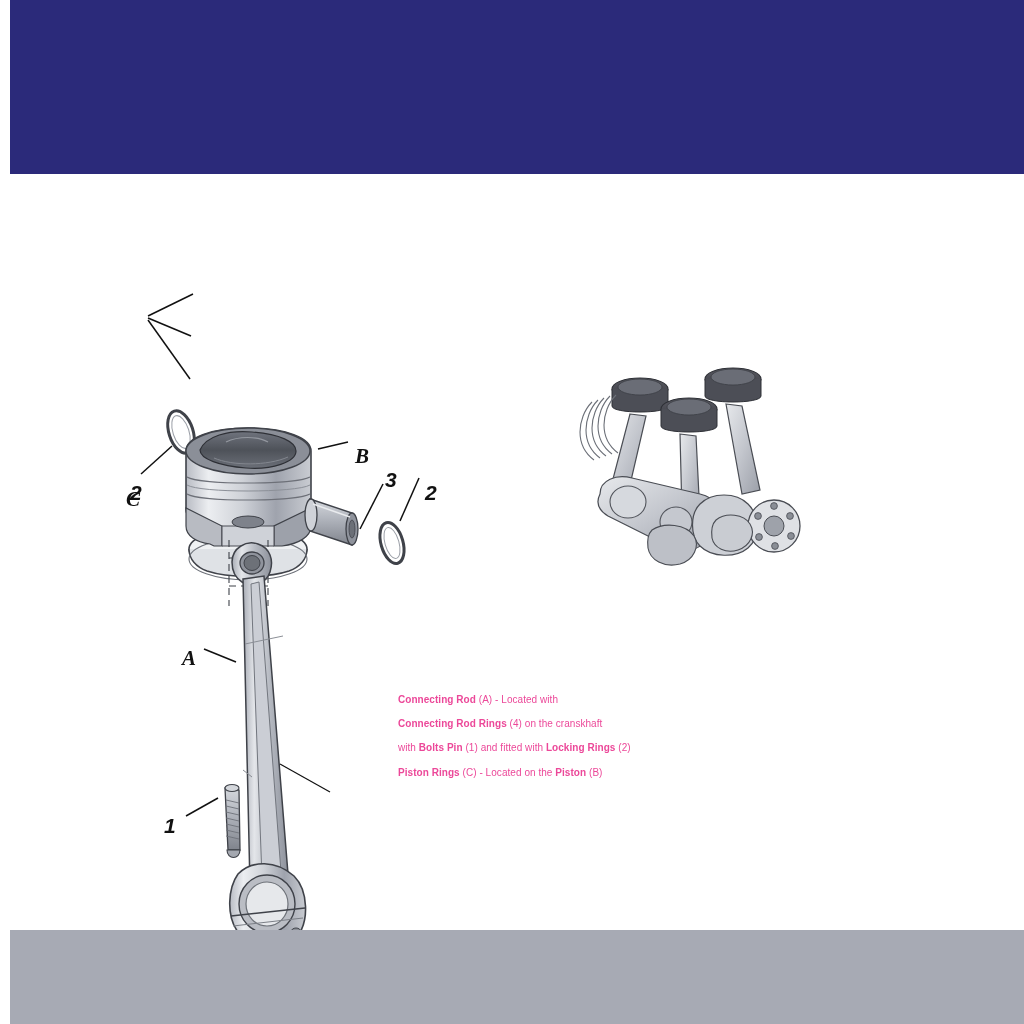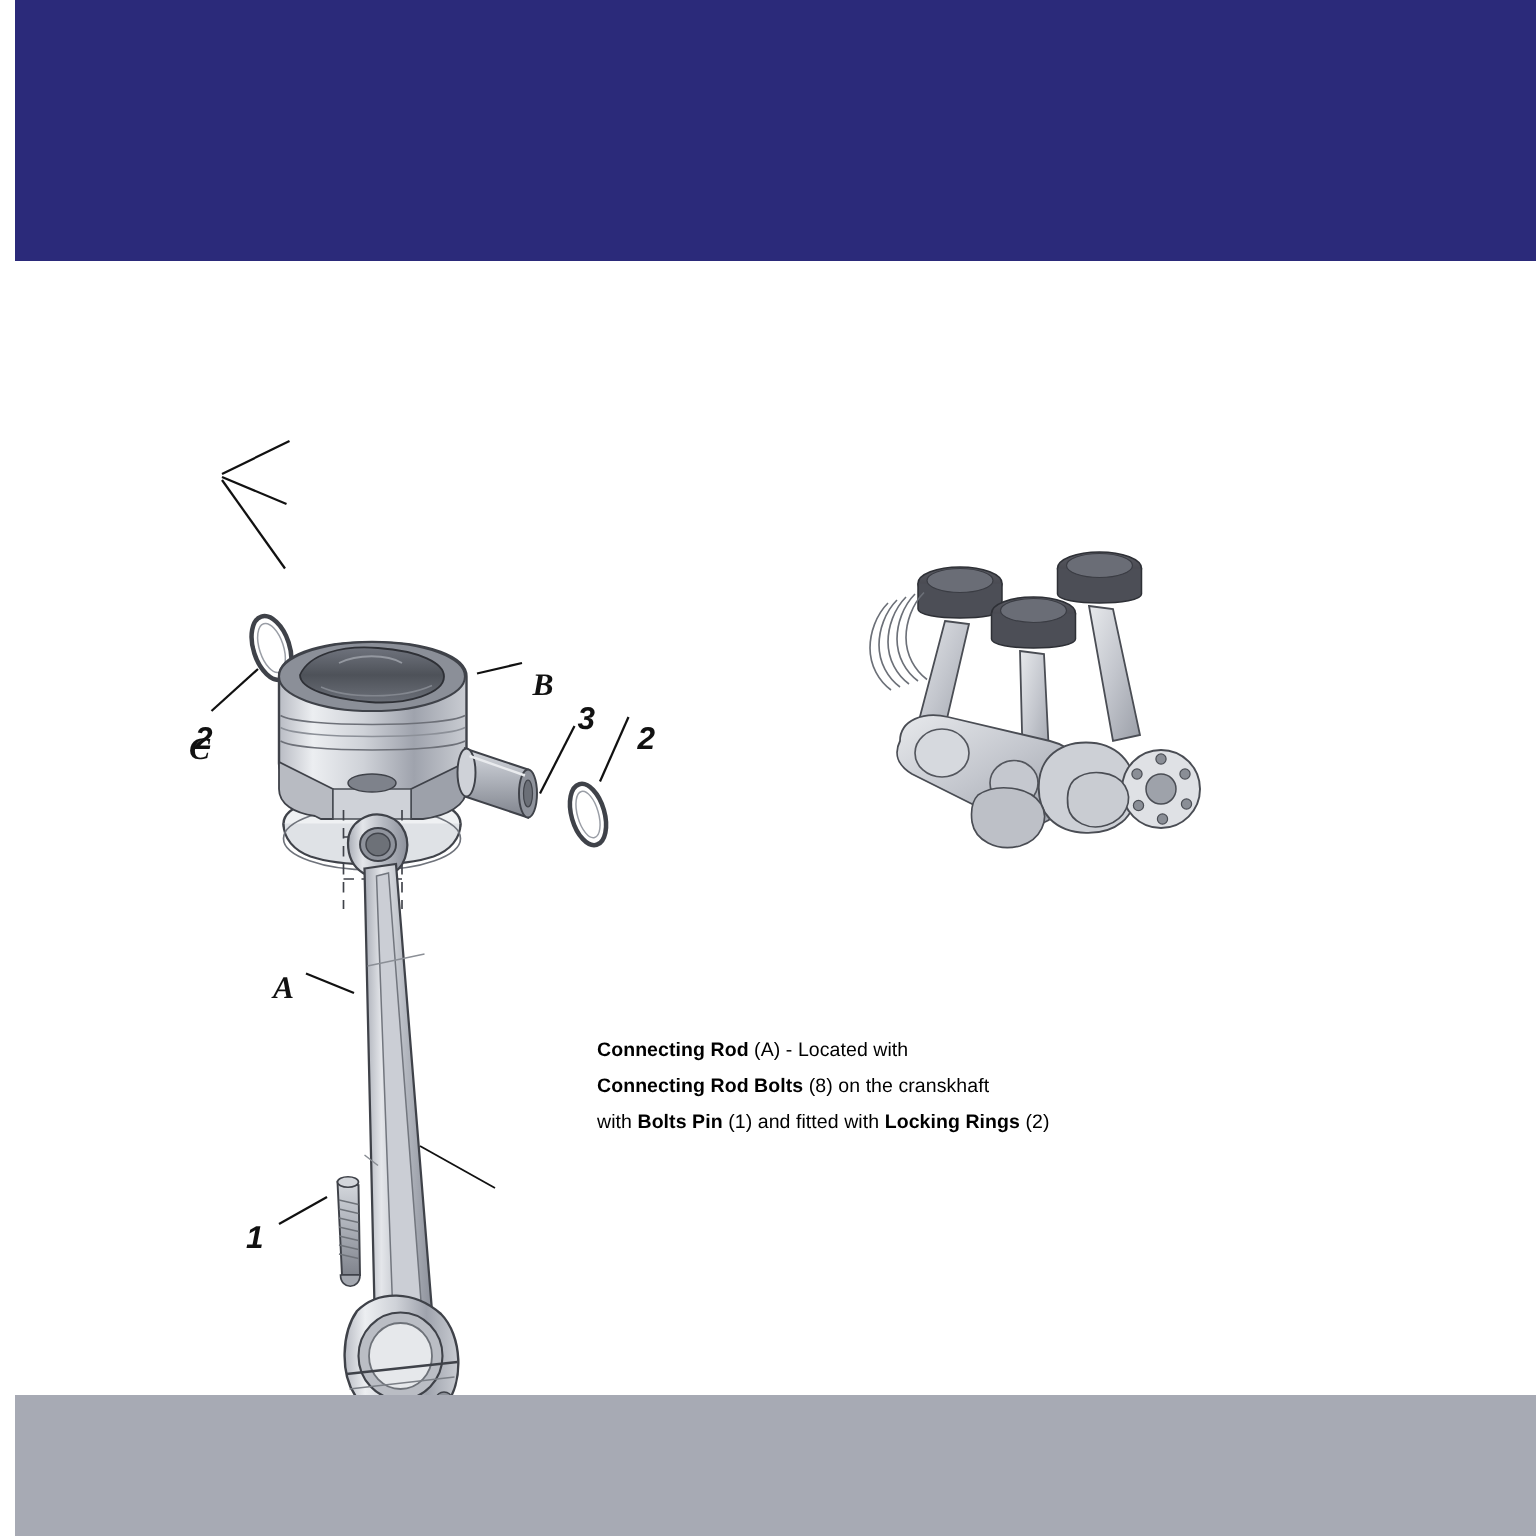--- a/index.html
+++ b/index.html
@@ -50,23 +50,23 @@
     width: 1024px; height: 756px;
   }
   .svg-wrap { position: absolute; left: 0; top: 0; }
 
   
   .caption {
     position: absolute;
     left: 398px;
     top: 688px;
     width: 470px;
-    font-size: 13px;
+    font-size: 10px;
     line-height: 24.2px;
-    color: #000000;
+    color: #ec4899;
     letter-spacing: 0.05px;
   }
   .caption .b { font-weight: bold; }
   .caption-line { white-space: nowrap; }
 
   
   .callout {
     position: absolute;
     font-family: "Liberation Serif", serif;
     font-style: italic;
@@ -301,17 +301,18 @@
     <div class="callout letter" style="left:355px; top:270px;">B</div>
     <div class="callout letter" style="left:182px; top:472px;">A</div>
     <div class="callout num" style="left:130px; top:307px;">2</div>
     <div class="callout num" style="left:385px; top:294px;">3</div>
     <div class="callout num" style="left:425px; top:307px;">2</div>
     <div class="callout num" style="left:164px; top:640px;">1</div>
   </div>
 
   <div class="caption" id="caption-block">
       <div class="caption-line"><span class="b">Connecting Rod</span><span> (A) - Located with</span></div>
-      <div class="caption-line"><span class="b">Connecting Rod Bolts</span><span> (8) on the cranskhaft</span></div>
+      <div class="caption-line"><span class="b">Connecting Rod Rings</span><span> (4) on the cranskhaft</span></div>
       <div class="caption-line"><span>with </span><span class="b">Bolts Pin</span><span> (1) and fitted with </span><span class="b">Locking Rings</span><span> (2)</span></div>
+      <div class="caption-line"><span class="b">Piston Rings</span><span> (C) - Located on the </span><span class="b">Piston</span><span> (B)</span></div>
     </div>
 
 </div>
 
 </body></html>

